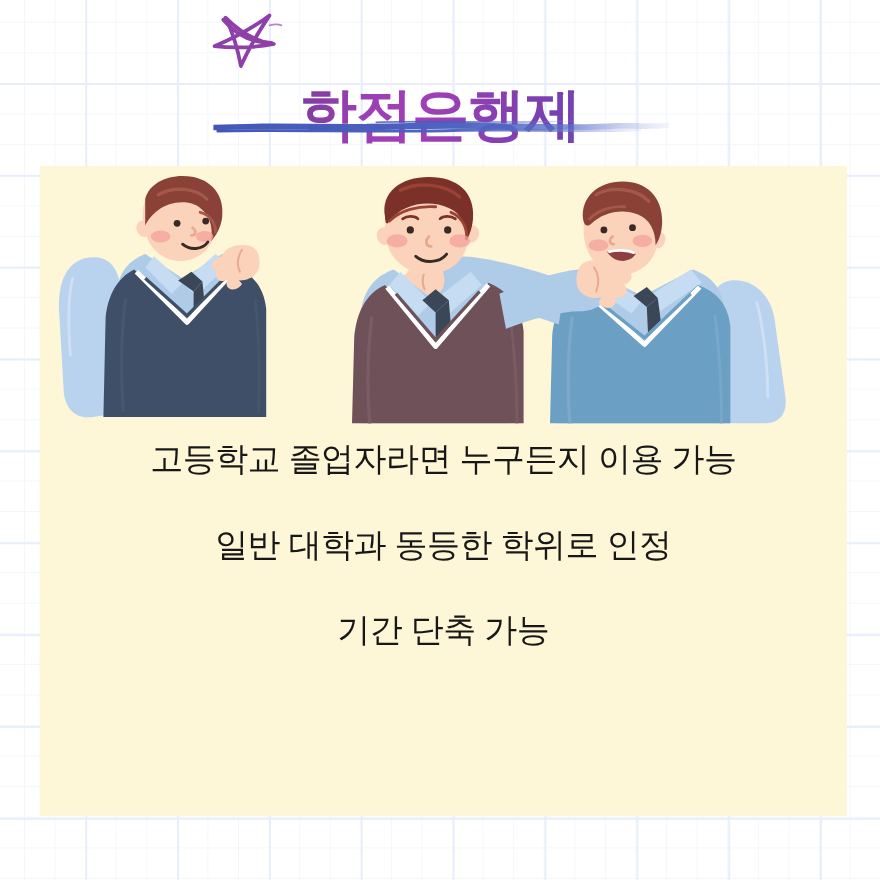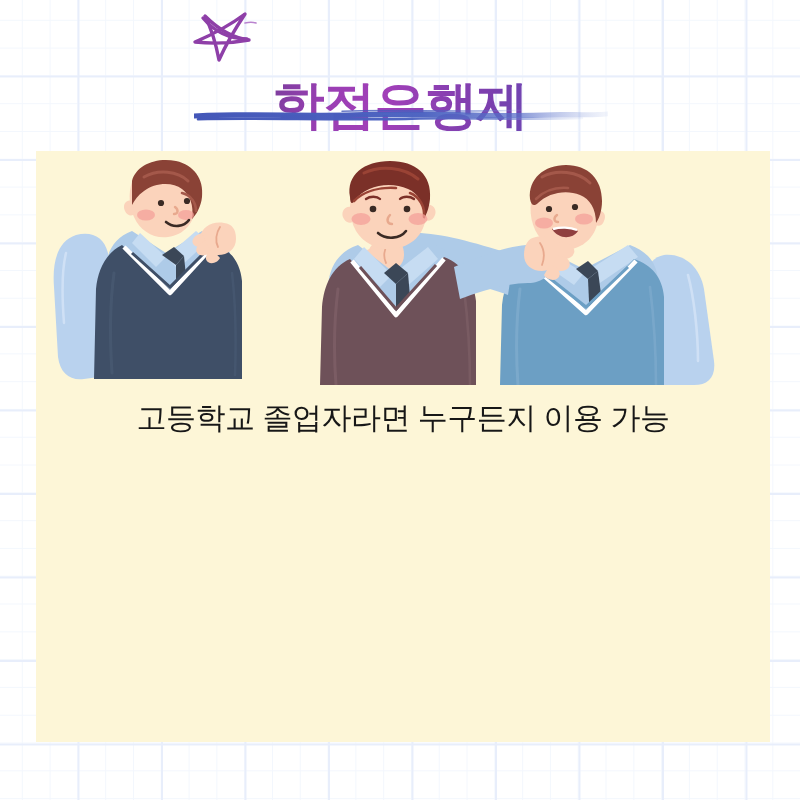--- a/index.html
+++ b/index.html
@@ -319,16 +319,22 @@
           <path d="M184 70 C 180 76, 179 84, 182 90" fill="none" stroke="#e8a98e" stroke-width="1.8" stroke-linecap="round"></path>
         </g>
 
       </g>
     </svg>
 
     <div id="lines">
       <div class="line">
         <span>고등학교 졸업자라면 누구든지 이용 가능</span>
       </div>
+      <div class="line">
+        <span>일반 대학과 동등한 학위로 인정</span>
+      </div>
+      <div class="line">
+        <span>기간 단축 가능</span>
+      </div>
     </div>
 
   </div>
 </div>
 
 </body></html>

